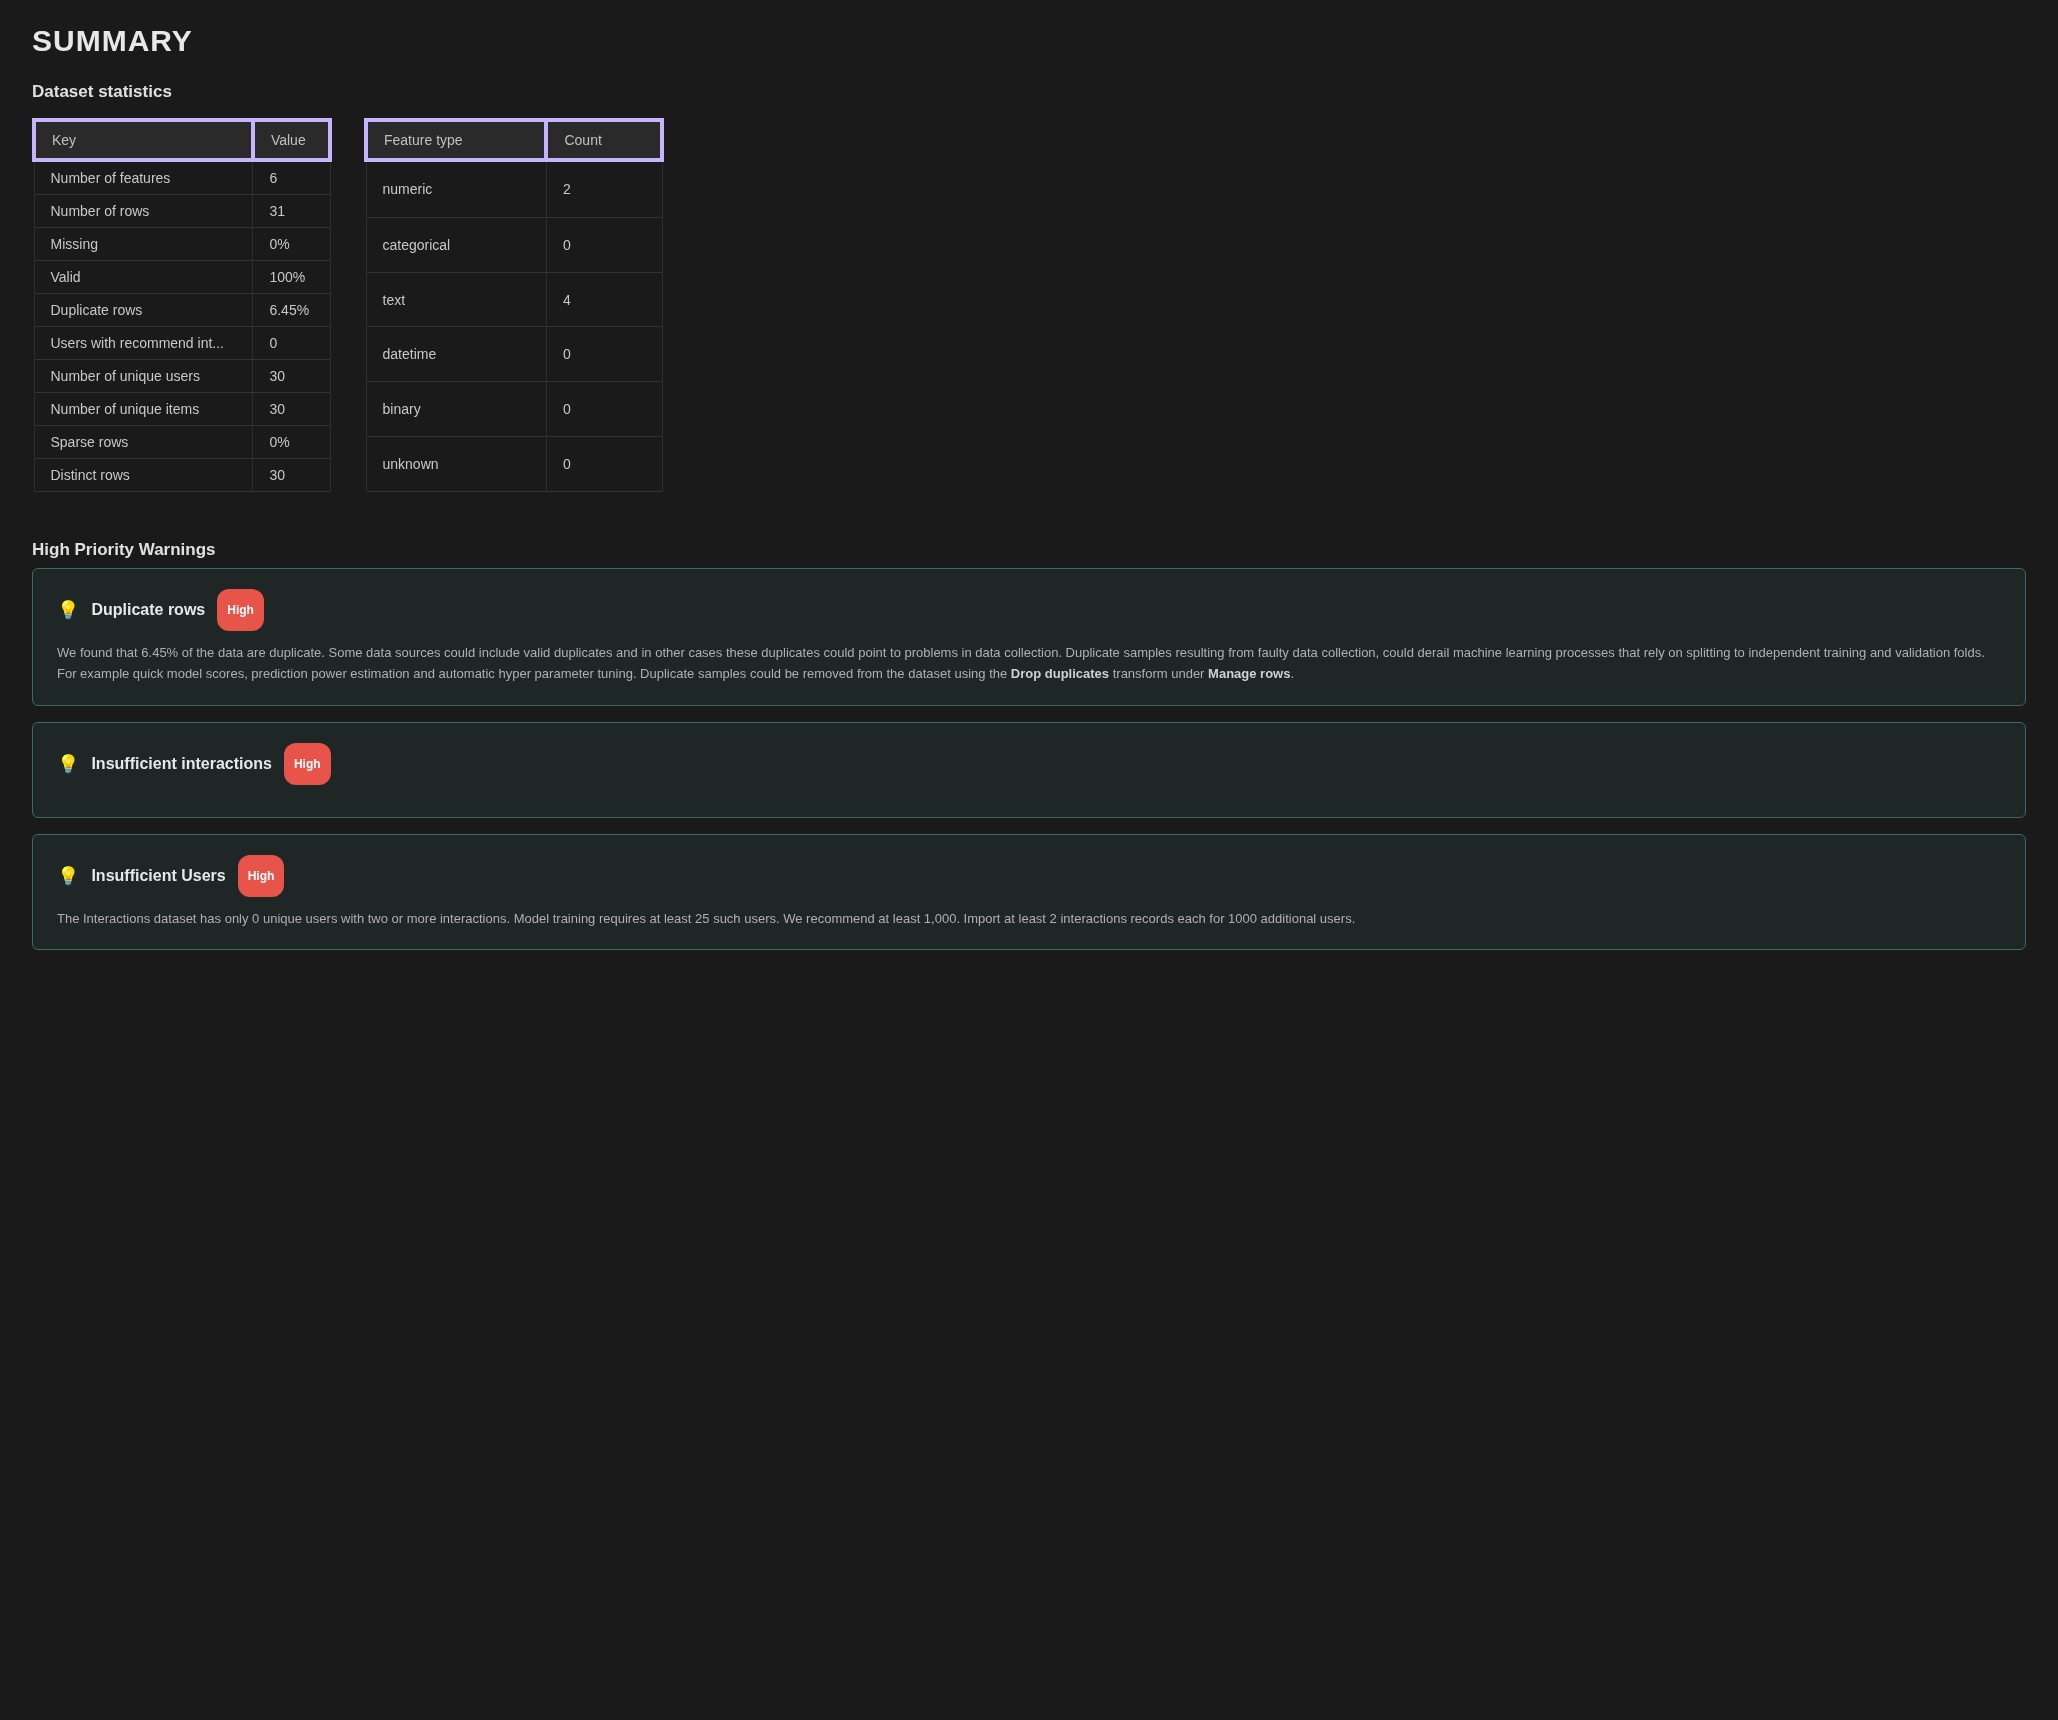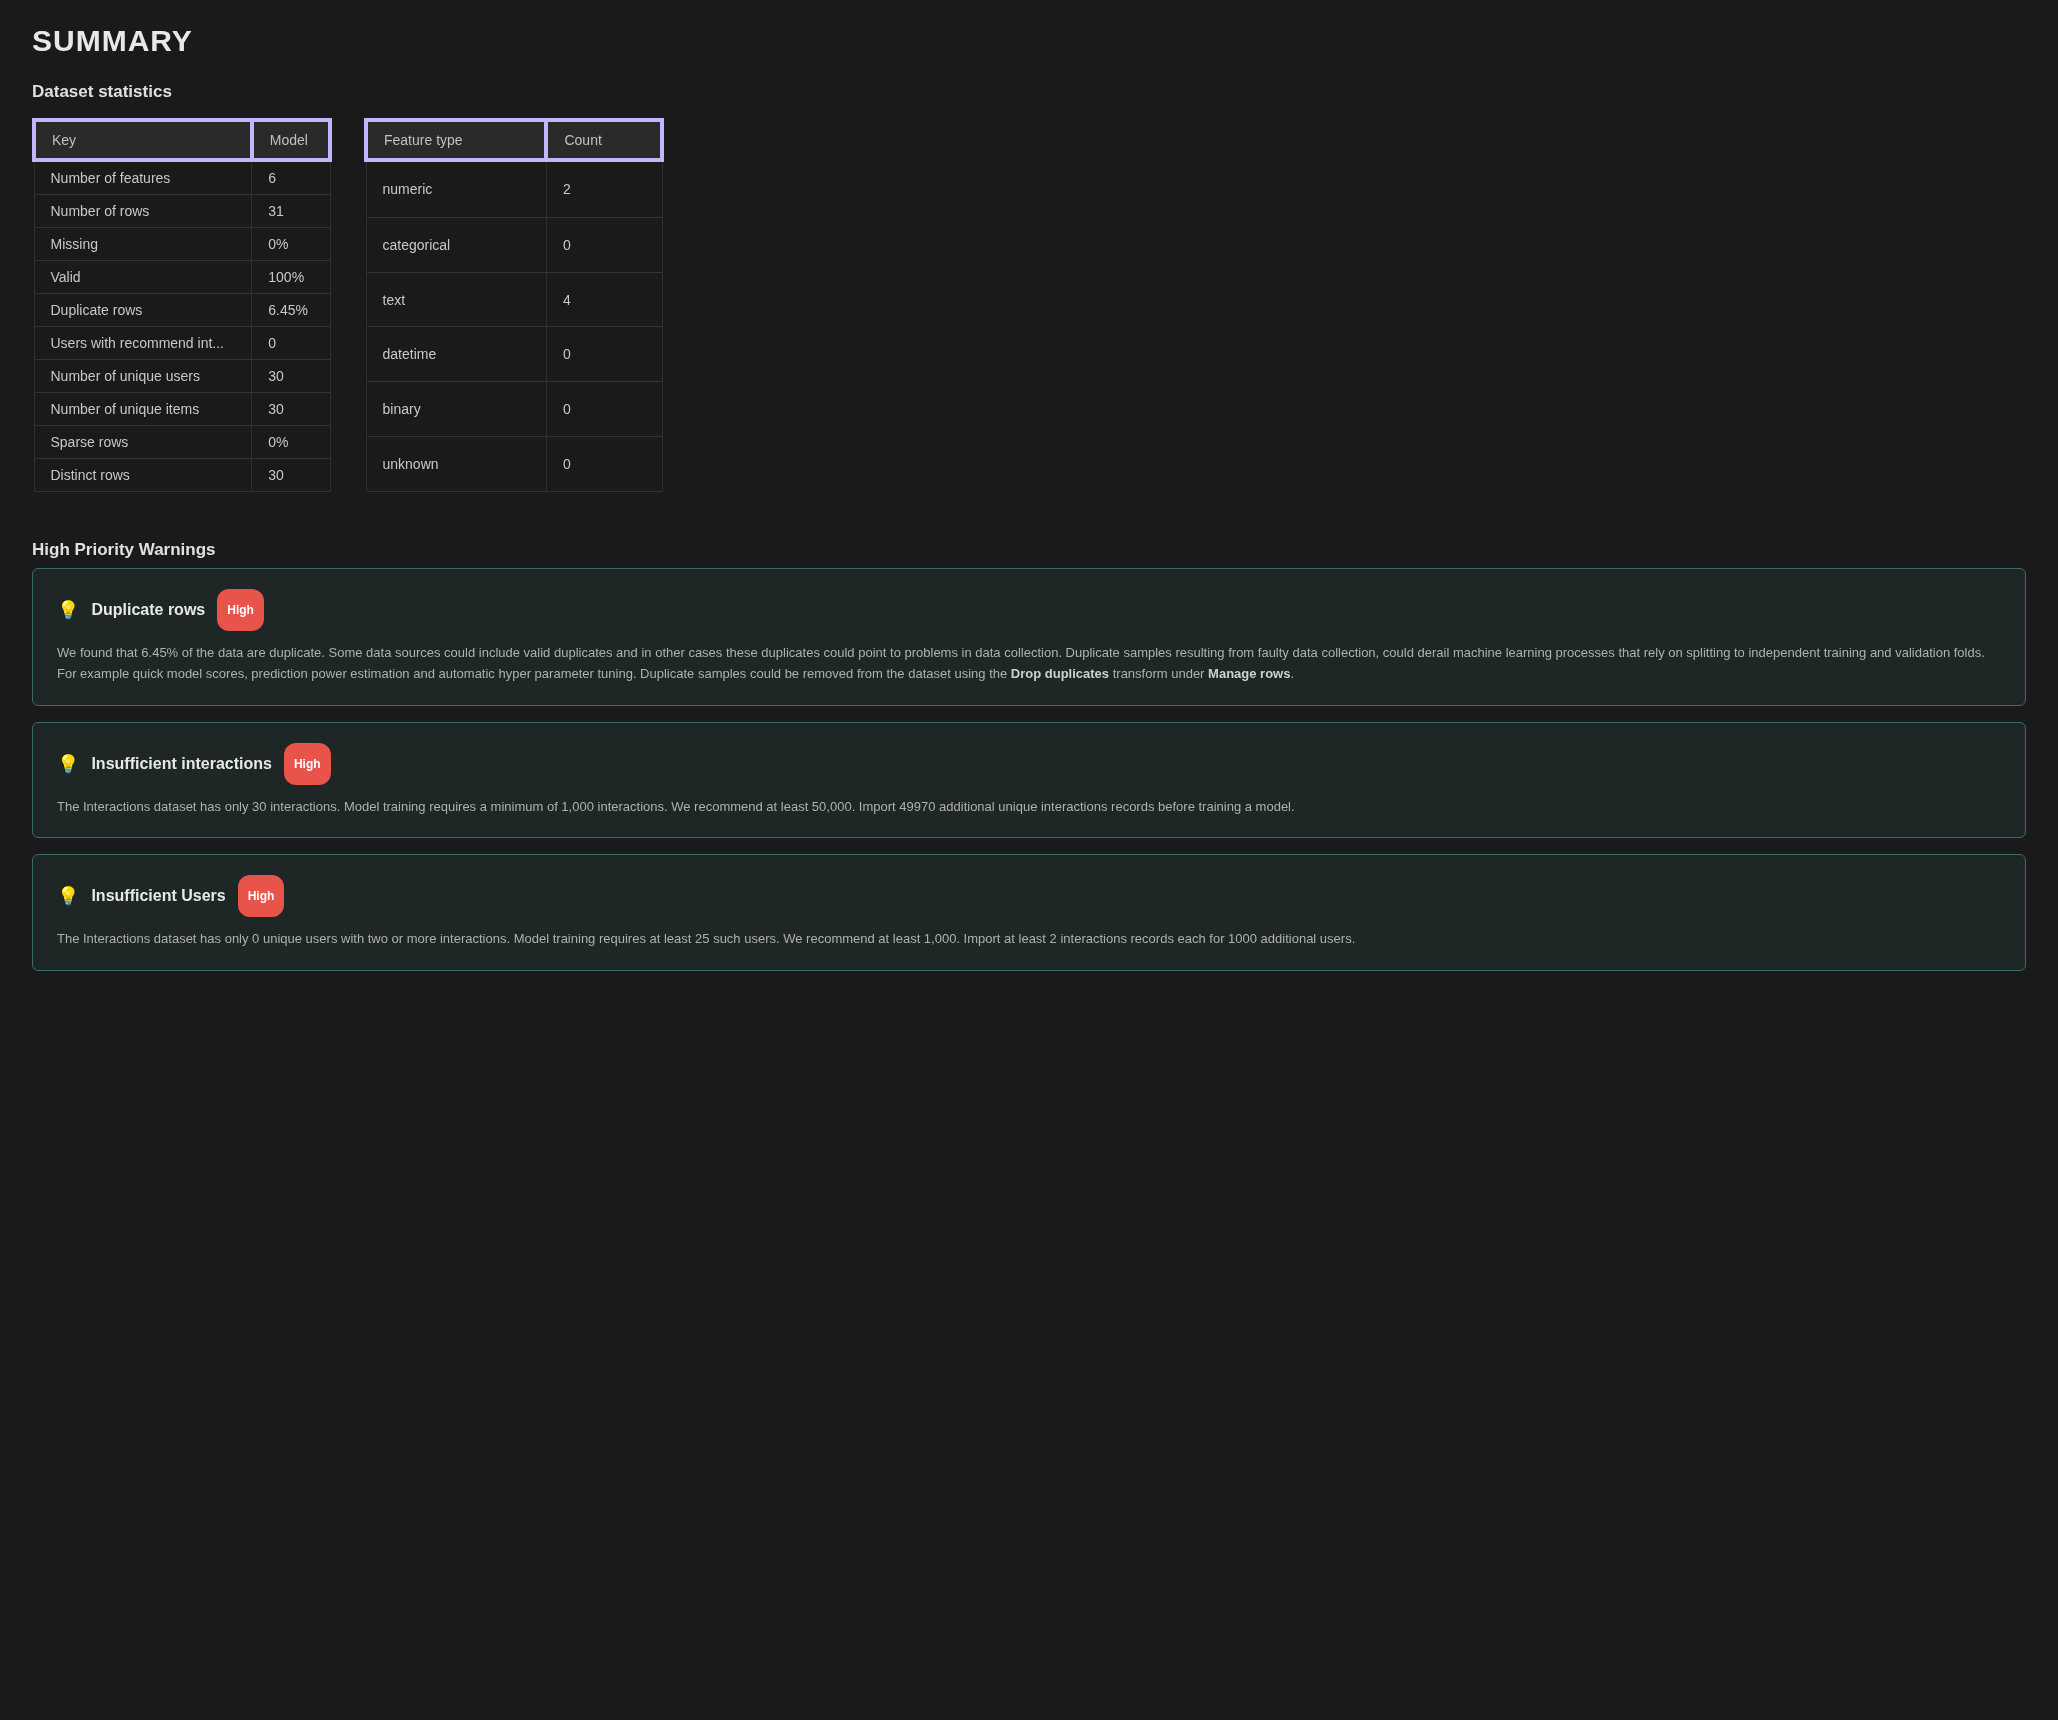--- a/index.html
+++ b/index.html
@@ -114,21 +114,21 @@
 <h1 class="page-title">SUMMARY</h1>
 
 <h2 class="section-title">Dataset statistics</h2>
 
 <div class="tables-row">
 
   <table class="stat-table">
     <thead>
       <tr>
         <th>Key</th>
-        <th>Model</th>
+        <th>Value</th>
       </tr>
     </thead>
     <tbody id="stats-tbody">
         <tr>
       <td>Number of features</td>
       <td>6</td>
     </tr>
         <tr>
       <td>Number of rows</td>
       <td>31</td>
@@ -216,21 +216,20 @@
         <span class="badge-high">High</span>
       </div>
       <div class="warning-body">We found that 6.45% of the data are duplicate. Some data sources could include valid duplicates and in other cases these duplicates could point to problems in data collection. Duplicate samples resulting from faulty data collection, could derail machine learning processes that rely on splitting to independent training and validation folds. For example quick model scores, prediction power estimation and automatic hyper parameter tuning. Duplicate samples could be removed from the dataset using the <strong>Drop duplicates</strong> transform under <strong>Manage rows</strong>.</div>
     </div>
       <div class="warning-card">
       <div class="warning-header">
         <span class="warning-icon">💡</span>
         <span class="warning-title-text">Insufficient interactions</span>
         <span class="badge-high">High</span>
       </div>
-      <div class="warning-body">The Interactions dataset has only 30 interactions. Model training requires a minimum of 1,000 interactions. We recommend at least 50,000. Import 49970 additional unique interactions records before training a model.</div>
     </div>
       <div class="warning-card">
       <div class="warning-header">
         <span class="warning-icon">💡</span>
         <span class="warning-title-text">Insufficient Users</span>
         <span class="badge-high">High</span>
       </div>
       <div class="warning-body">The Interactions dataset has only 0 unique users with two or more interactions. Model training requires at least 25 such users. We recommend at least 1,000. Import at least 2 interactions records each for 1000 additional users.</div>
     </div>
     </div>

